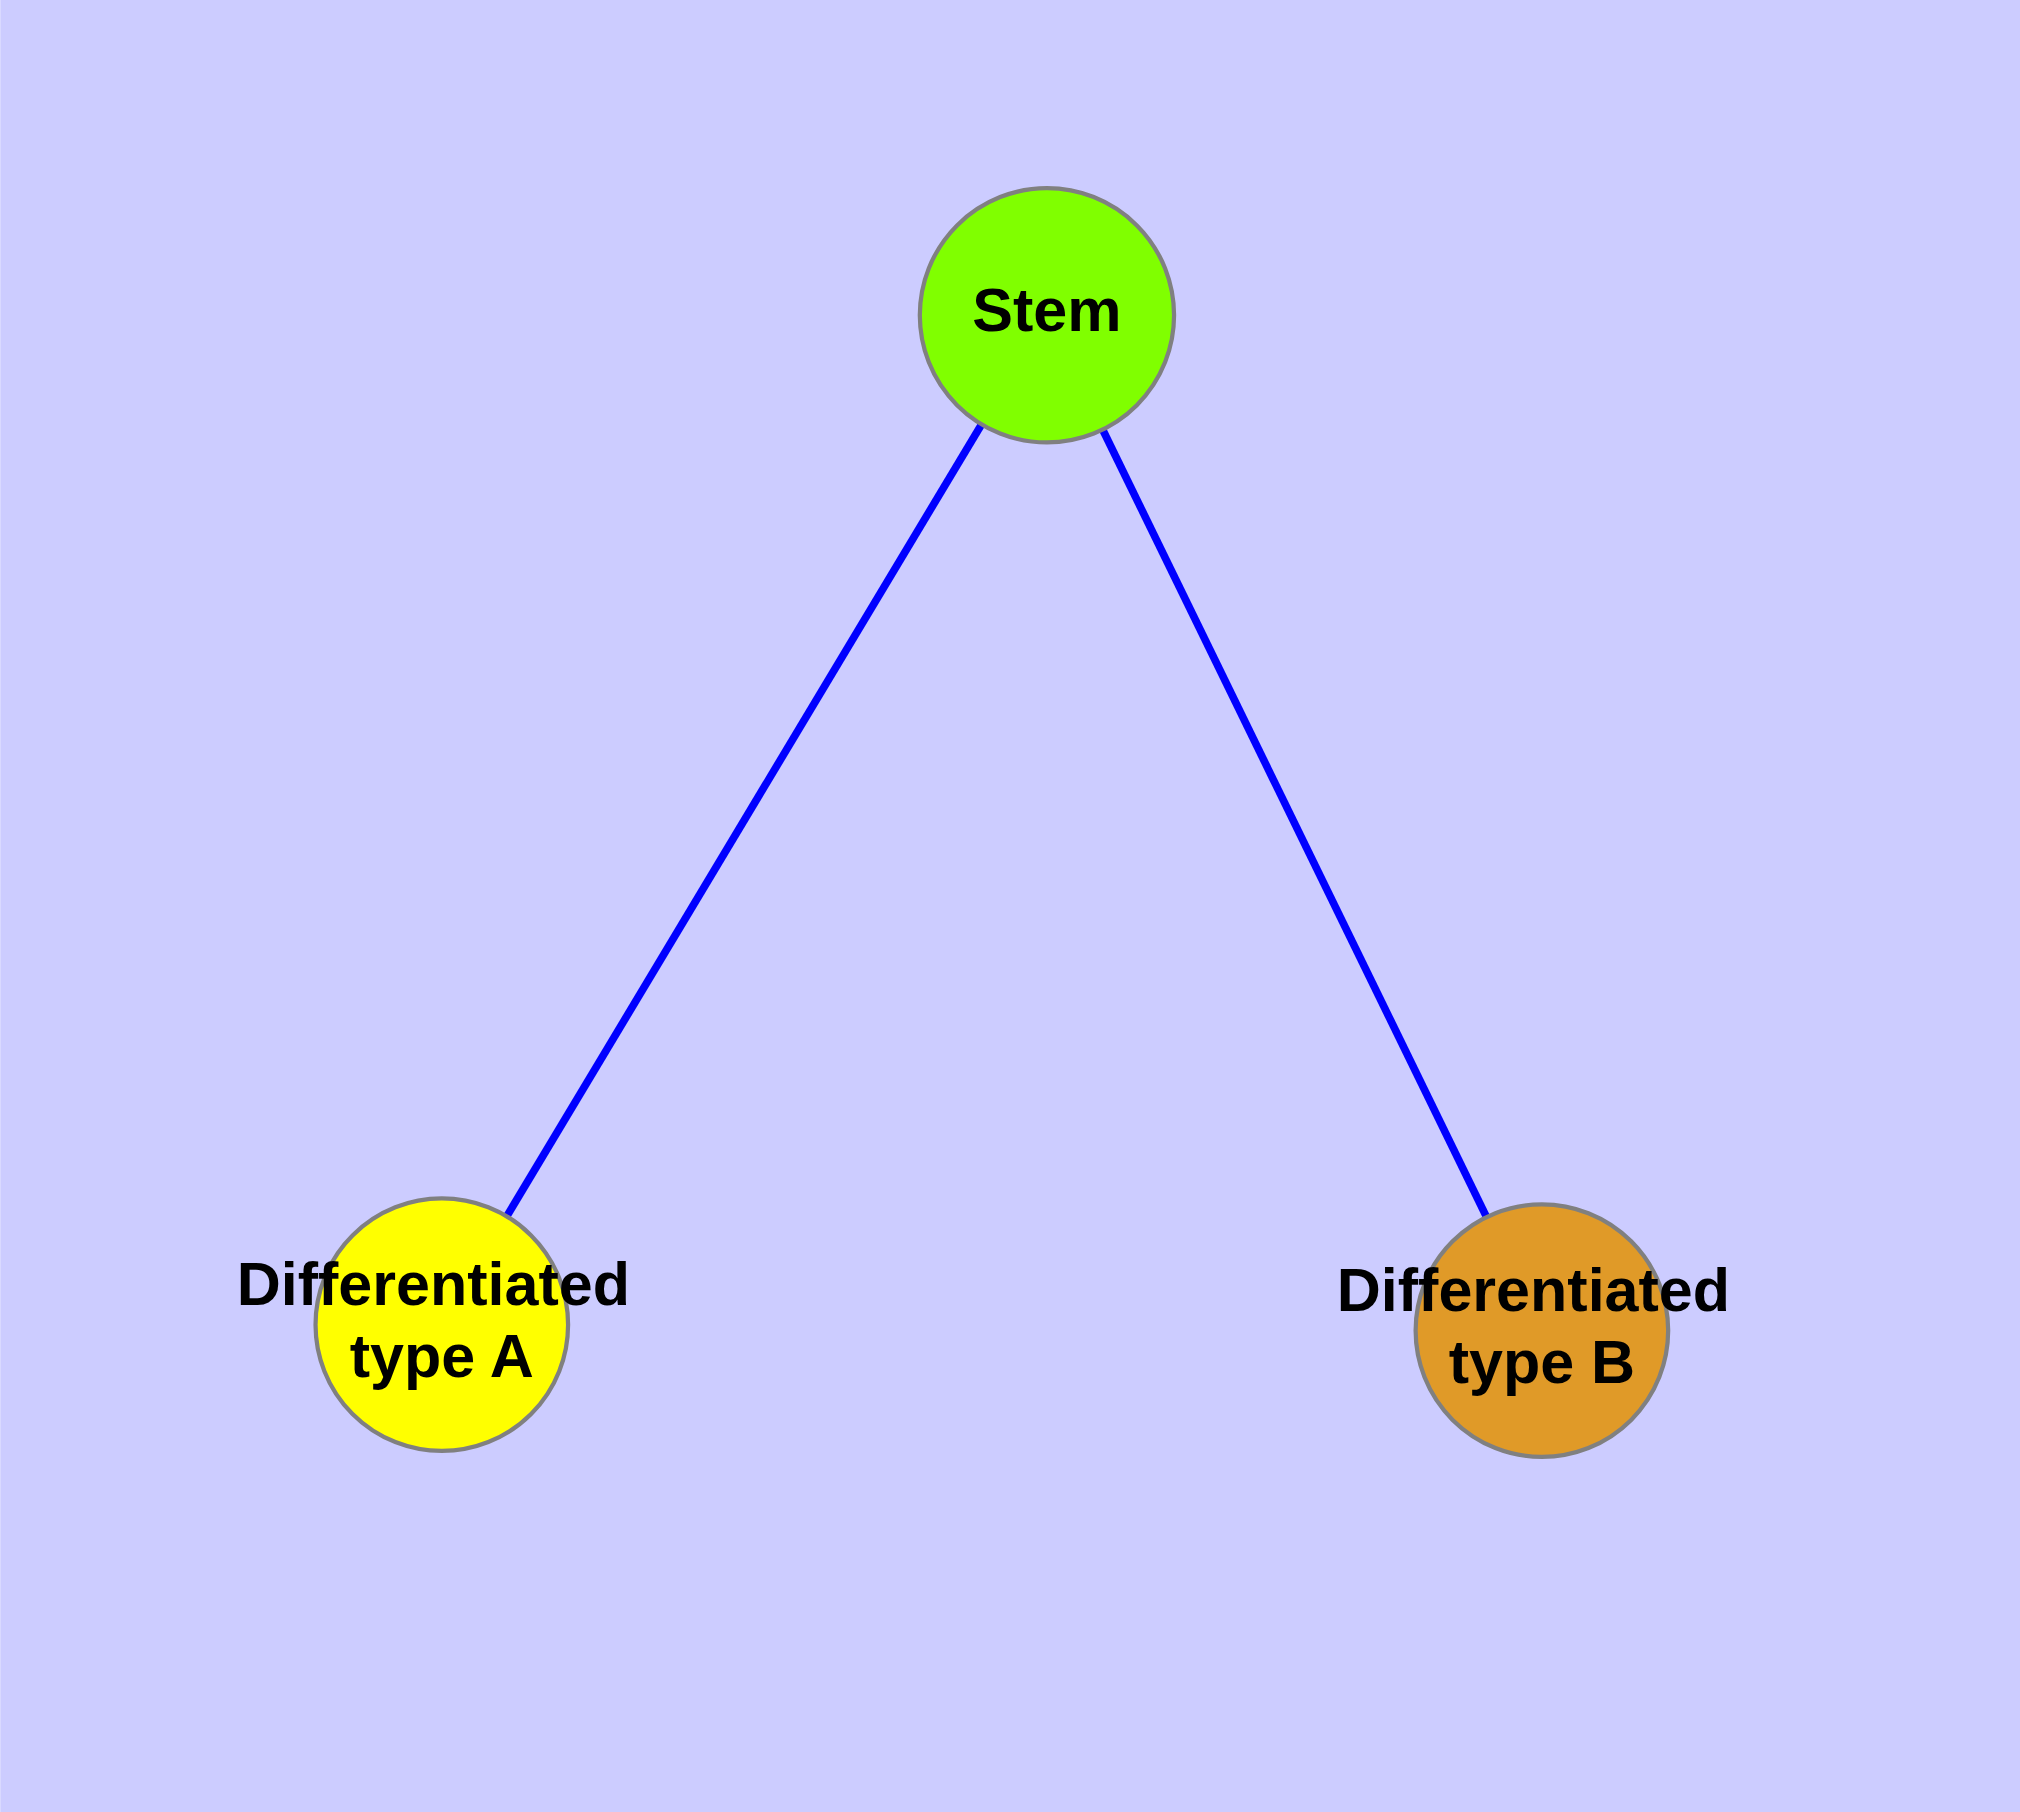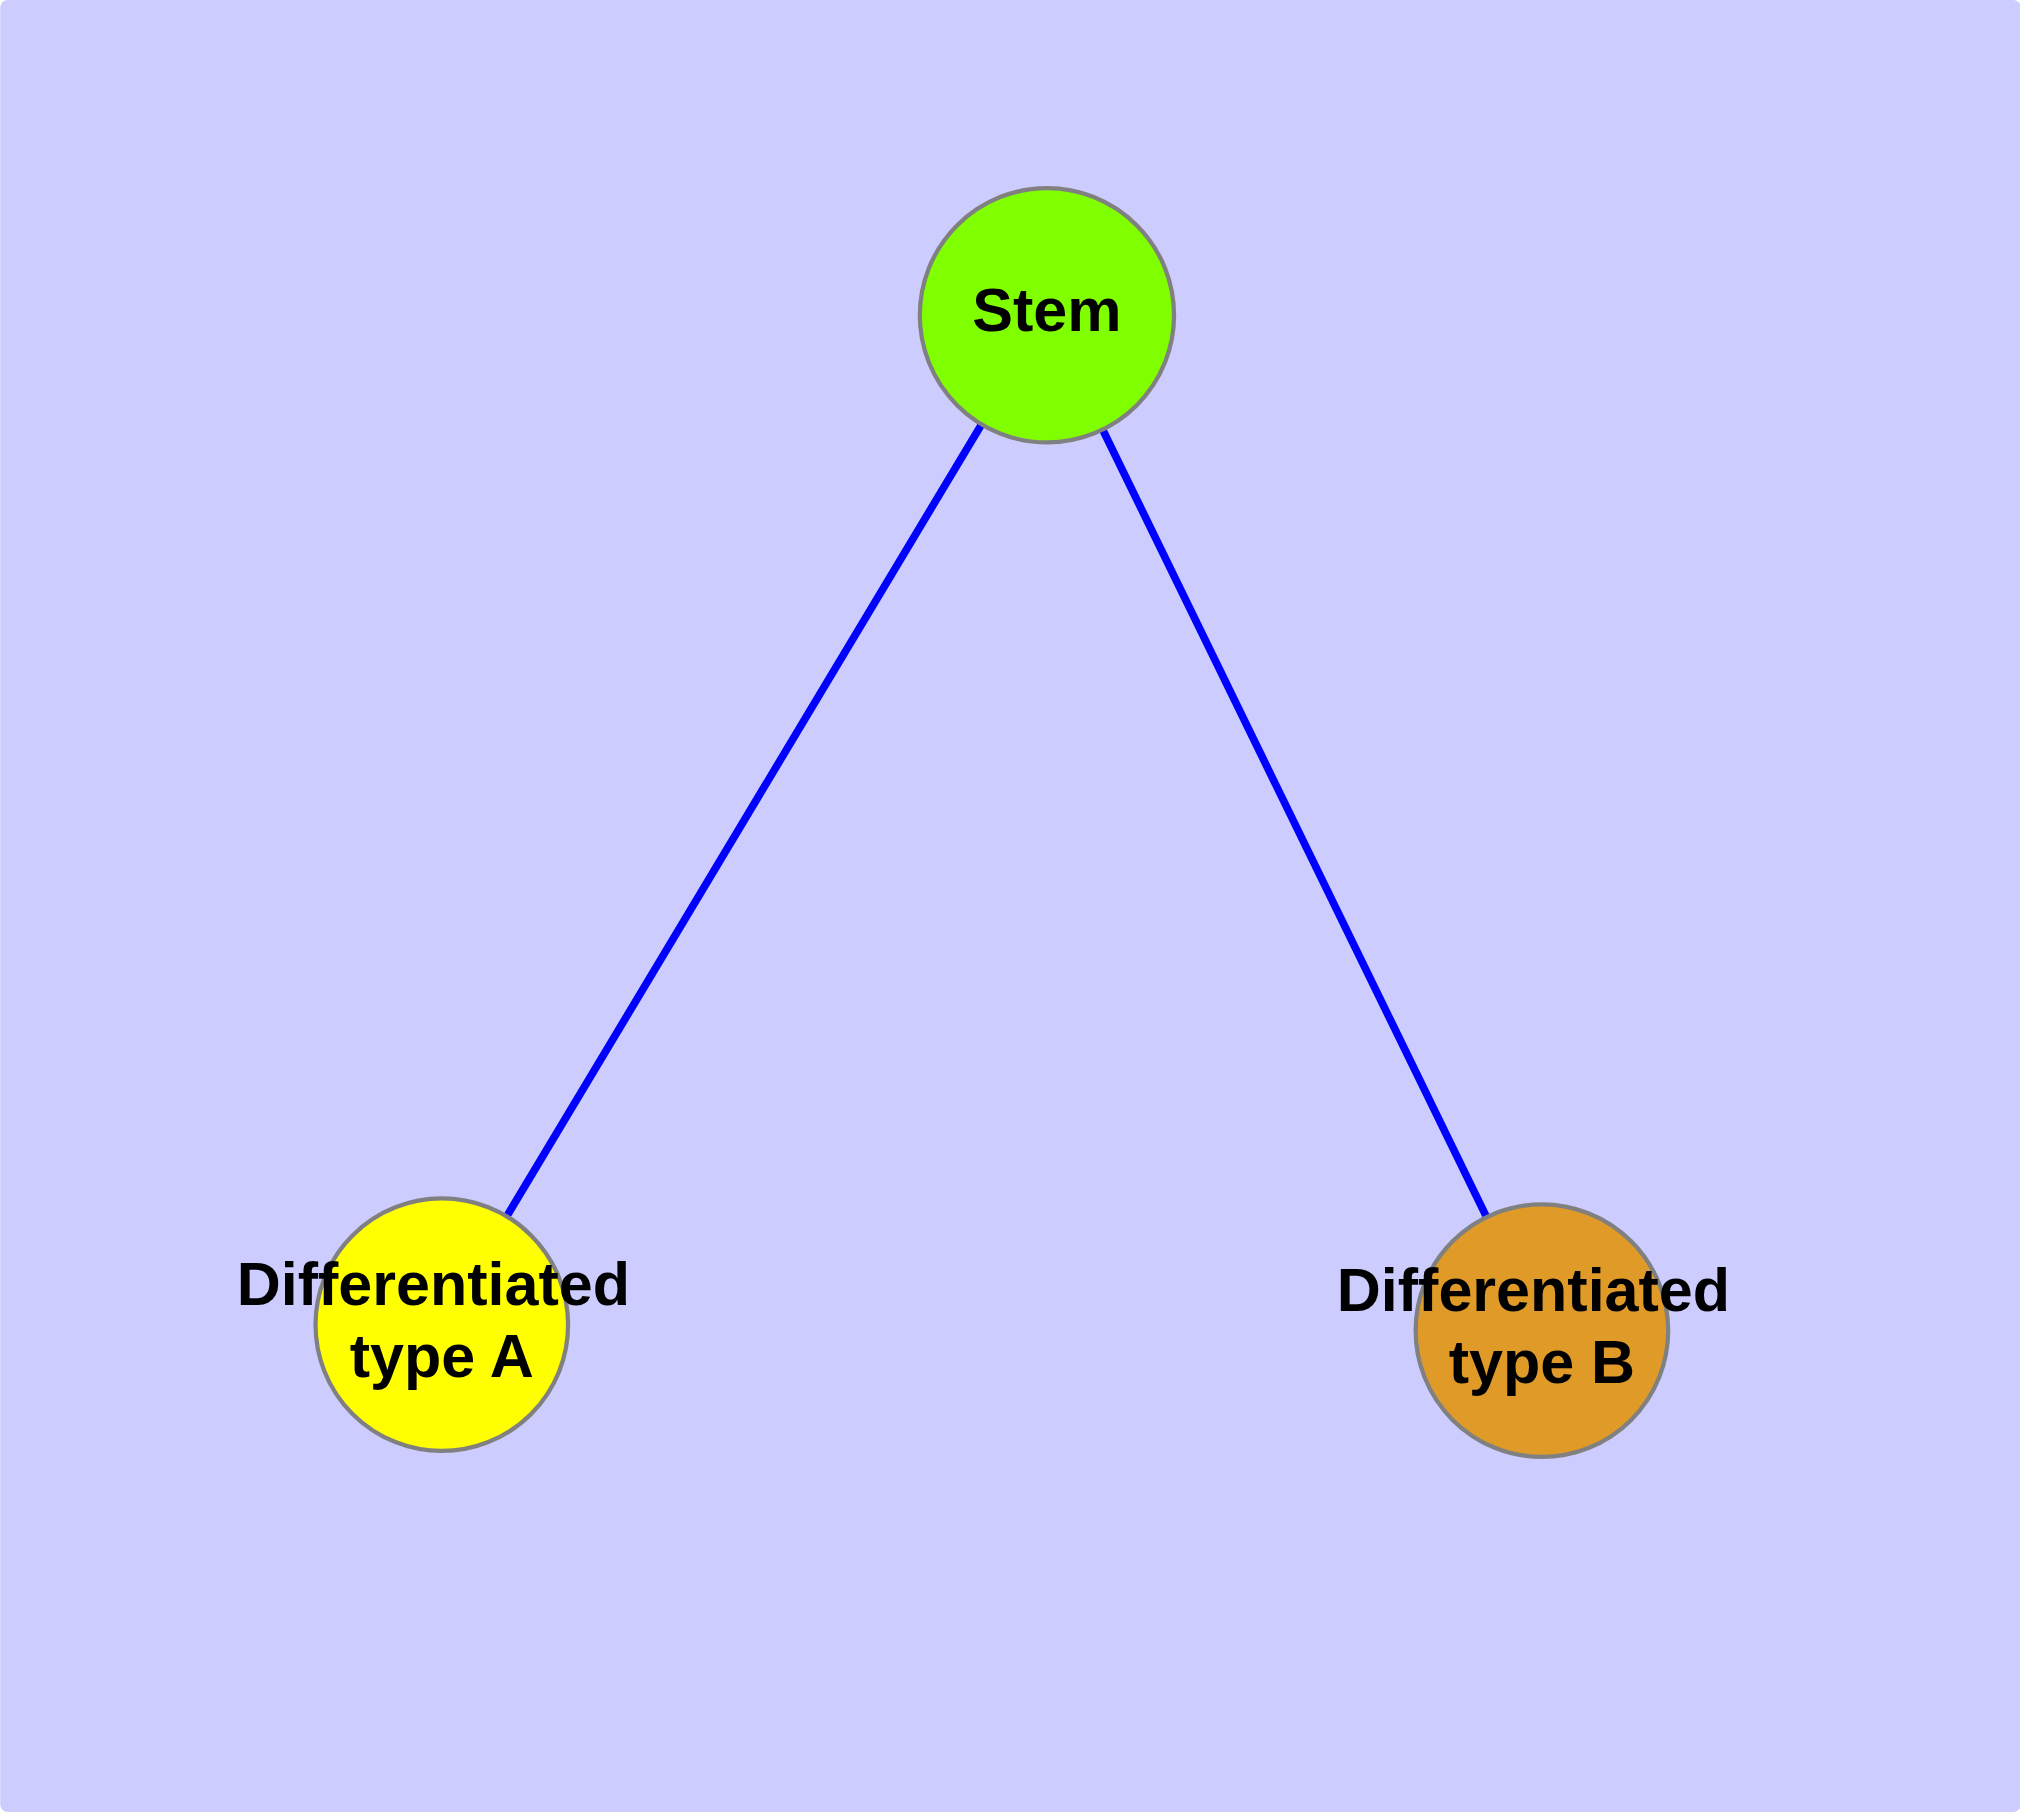--- a/index.html
+++ b/index.html
@@ -7,21 +7,20 @@
     margin: 0;
     padding: 0;
     background: #ffffff;
   }
   #canvas {
     position: relative;
     width: 2021px;
     height: 1812px;
     overflow: hidden;
     font-family: "Liberation Sans", sans-serif;
-    border-radius: 8px;
   }
   #graph-svg {
     position: absolute;
     left: 0;
     top: 0;
     width: 2021px;
     height: 1812px;
     display: block;
   }
   .node-label {

